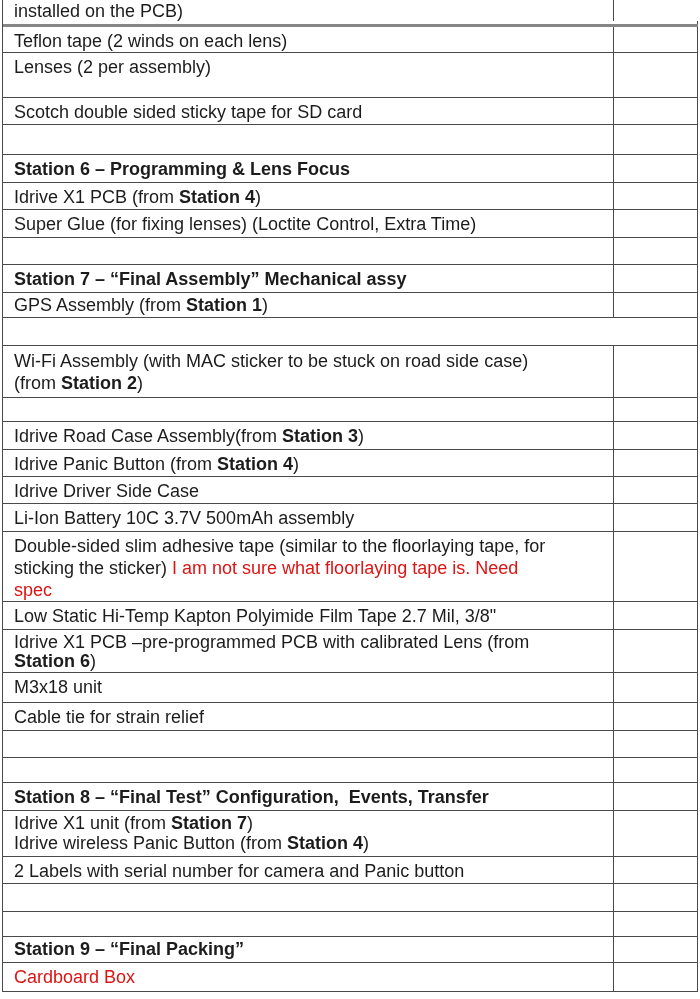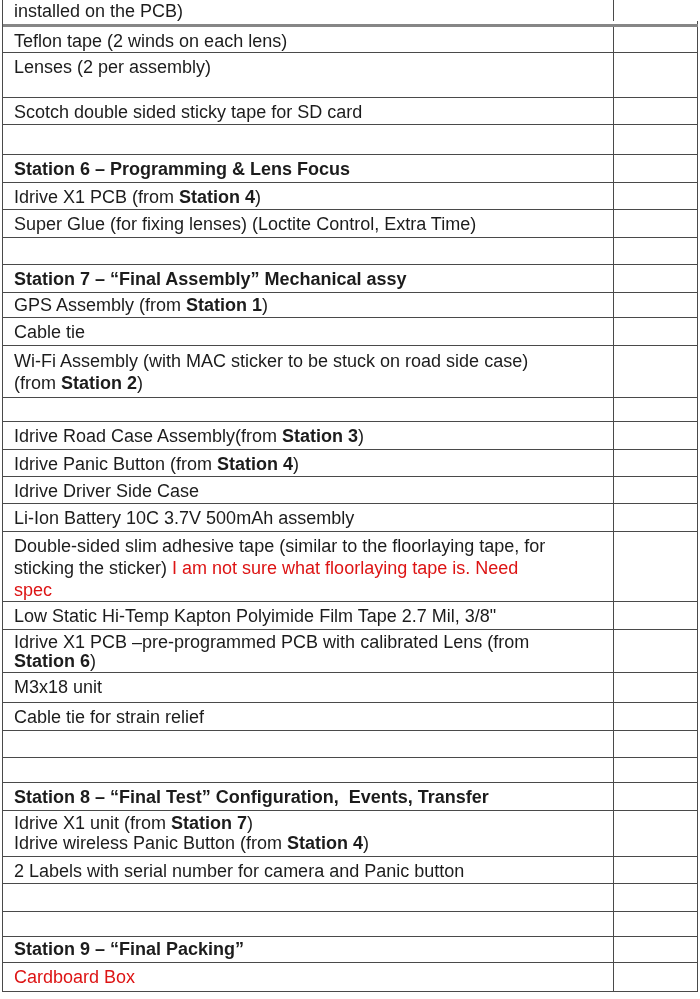--- a/index.html
+++ b/index.html
@@ -109,23 +109,20 @@
         </div>
         <div class="cell right"></div>
       </div>
       <div class="row" style="height: 25px;">
         <div class="cell left" style="width: 611px; padding-top: 2px;">
           <div class="line"><span>GPS Assembly (from </span><span class="b">Station 1</span><span>)</span></div>
         </div>
         <div class="cell right"></div>
       </div>
       <div class="row" style="height: 28px;">
-        <div class="cell left" style="width: 611px;">
-          <div class="line"><span>Cable tie</span></div>
-        </div>
         <div class="cell right"></div>
       </div>
       <div class="row" style="height: 52px;">
         <div class="cell left" style="width: 611px; line-height: 22px;">
           <div class="line"><span>Wi-Fi Assembly (with MAC sticker to be stuck on road side case)</span></div>
           <div class="line"><span>(from </span><span class="b">Station 2</span><span>)</span></div>
         </div>
         <div class="cell right"></div>
       </div>
       <div class="row" style="height: 24px;">

